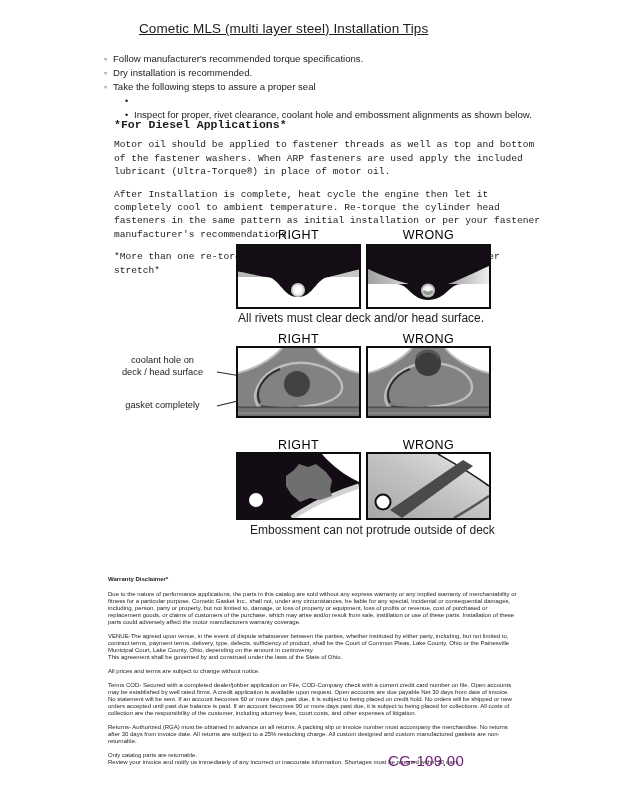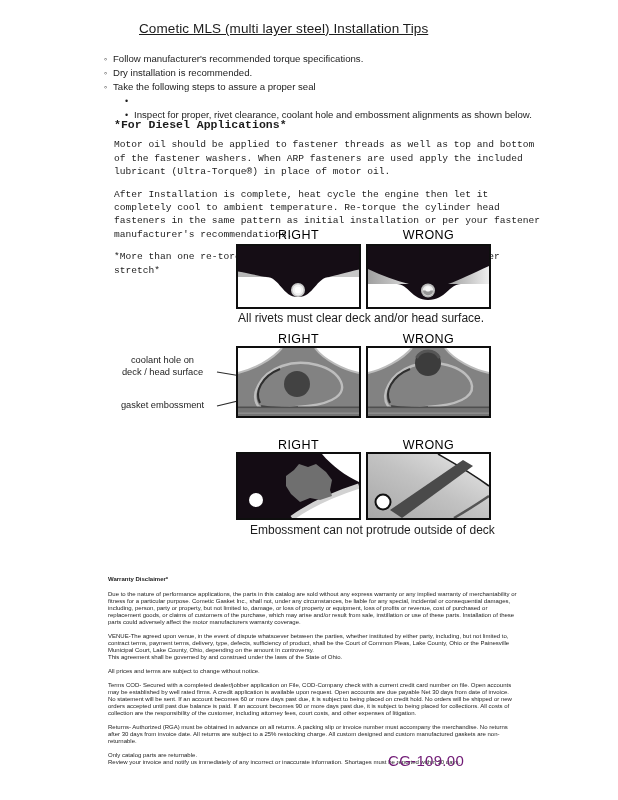--- a/index.html
+++ b/index.html
@@ -119,21 +119,21 @@
 
     <div class="caption" style="top:84px; left:128px;">All rivets must clear deck and/or head surface.</div>
 
     <div class="fig-label" style="top:104px; left:126px;">RIGHT</div>
     <div class="fig-label" style="top:104px; left:256px;">WRONG</div>
 
     <div class="side-label" style="top:127px;">
       <div>coolant hole on</div>
       <div>deck / head surface</div>
     </div>
-    <div class="side-label" style="top:172px;">gasket embossment</div>
+    <div class="side-label" style="top:172px;">gasket completely</div>
 
     <svg class="leader" width="500" height="335" viewBox="0 0 500 335">
       <line x1="107" y1="144" x2="185" y2="157" stroke="#2a2a2a" stroke-width="1.1"></line>
       <line x1="107" y1="178" x2="153" y2="167" stroke="#2a2a2a" stroke-width="1.1"></line>
     </svg>
 
     <div class="fig-box" style="top:118px; left:126px;">
       <svg viewBox="0 0 125 72" width="125" height="72">
         <rect x="0" y="0" width="125" height="72" fill="#828282"></rect>
         <path d="M2,2 H46 C36,14 16,24 2,27 Z" fill="#ffffff"></path>

